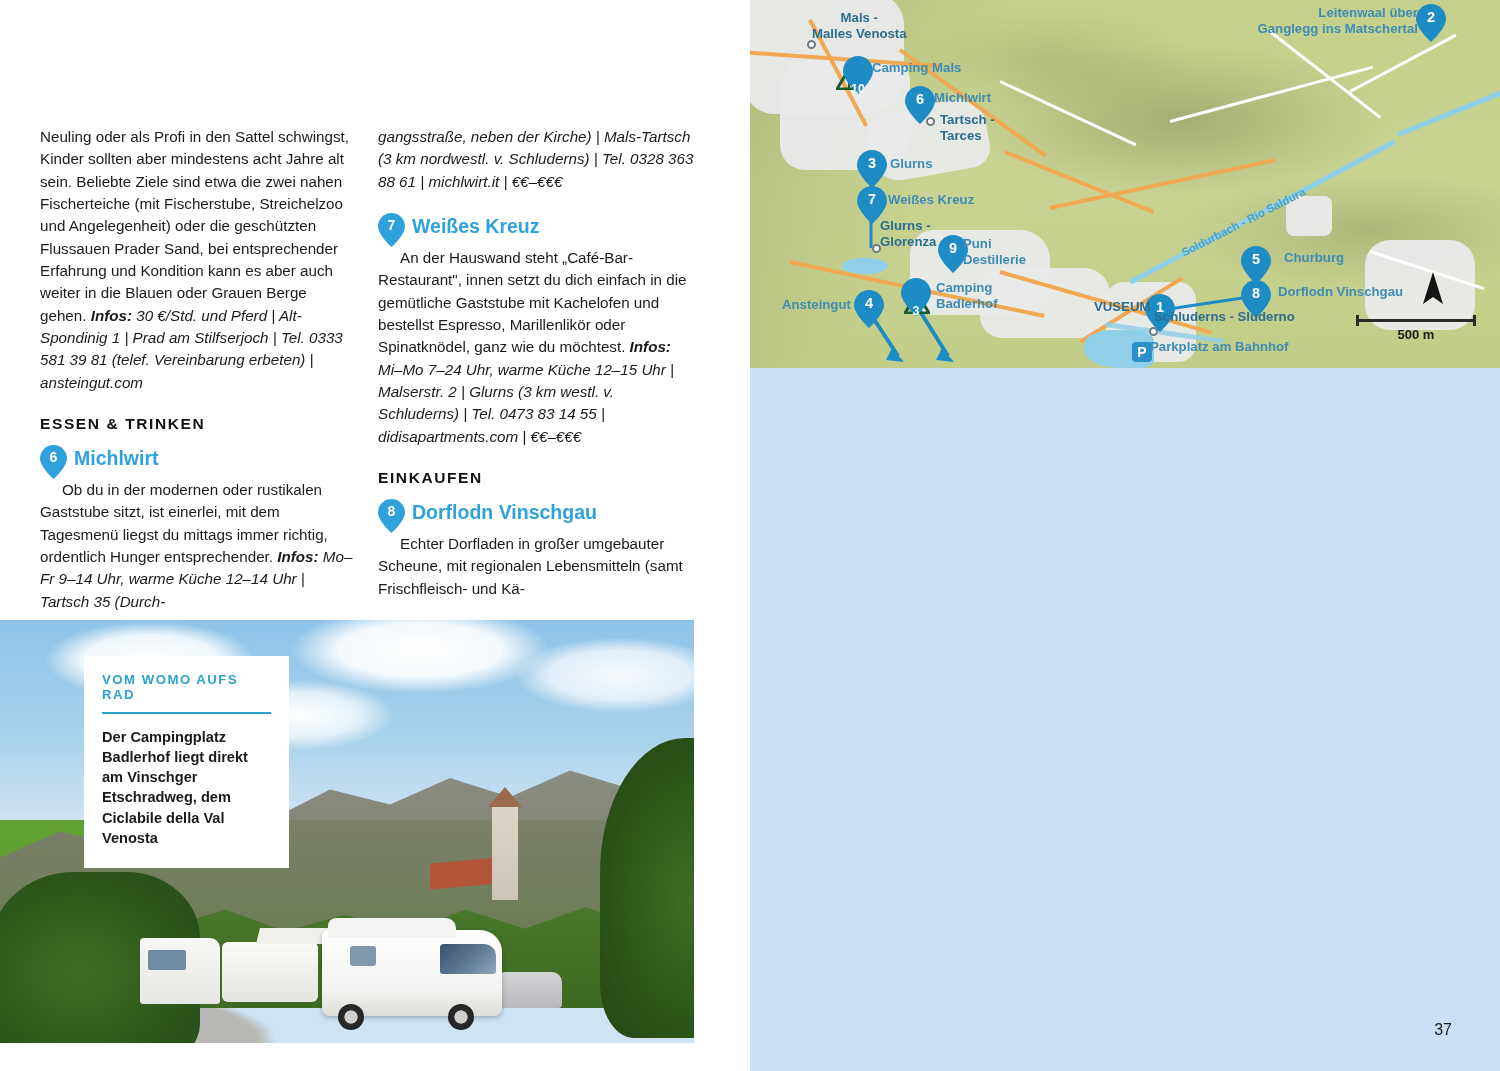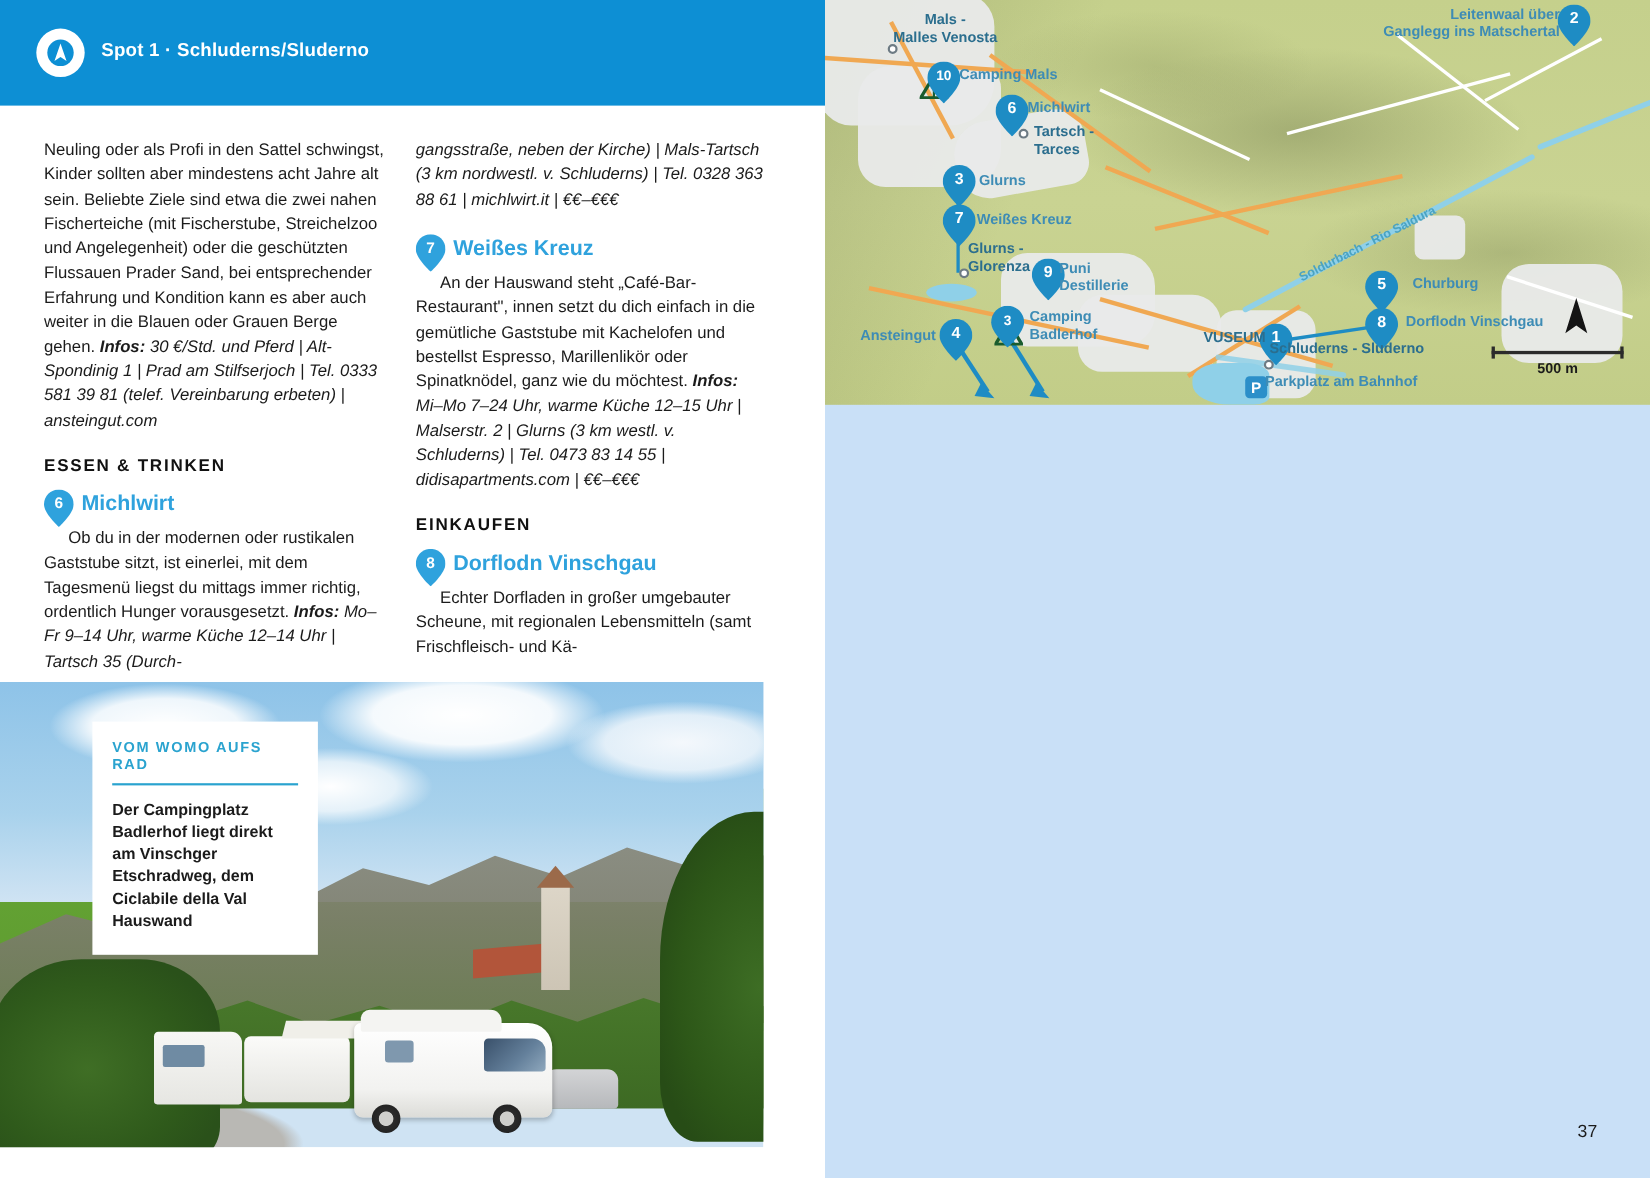--- a/index.html
+++ b/index.html
@@ -248,21 +248,21 @@
   }
   .map-label.dark { color: #2b6e8e; }
   .map-pin {
     position: absolute; width: 30px; height: 38px;
   }
   .map-pin svg { display: block; }
   .map-pin .num {
     position: absolute; left: 0; top: 4px; width: 30px; text-align: center;
     color: #ffffff; font-weight: bold; font-size: 14.5px; line-height: 19px;
   }
-  .map-pin .num.two { font-size: 12.5px; }
+  .map-pin .num.two { font-size: 12.5px; margin-top: 20px; }
   .tent-icon { position: absolute; }
   .circ-marker {
     position: absolute; width: 9px; height: 9px; border-radius: 50%;
     background: #ffffff; border: 2px solid #6d7b84;
   }
   .p-badge {
     position: absolute; width: 20px; height: 20px; border-radius: 4px;
     background: #2b8fc9; color: #fff; font-weight: bold; font-size: 14px;
     text-align: center; line-height: 20px;
   }
@@ -287,46 +287,37 @@
     font-size: 16px; color: #1b1b1b;
   }
 </style>
 </head>
 <body>
 
 <div class="page">
 
   <div class="left-page">
 
-    <div class="header-bar">
-      <div class="header-badge">
-        <svg width="26" height="26" viewBox="0 0 26 26">
-          <circle cx="13" cy="13" r="12" fill="#0d8fd4"></circle>
-          <path d="M13 4.5 L18.5 20.5 L13 16.8 L7.5 20.5 Z" fill="#ffffff"></path>
-        </svg>
-      </div>
-      <div class="header-title">Spot 1 · Schluderns/Sluderno</div>
-    </div>
 
     <div class="col col-1">
       <p class="body"><span>Neuling oder als Profi in den Sattel schwingst, Kinder sollten aber mindestens acht Jahre alt sein. Beliebte Ziele sind etwa die zwei nahen Fischerteiche (mit Fischerstube, Streichelzoo und Angelegenheit) oder die geschützten Flussauen Prader Sand, bei entsprechender Erfahrung und Kondition kann es aber auch weiter in die Blauen oder Grauen Berge gehen. </span><span class="bi">Infos:</span><span class="it"> 30 €/Std. und Pferd | Alt-Spondinig 1 | Prad am Stilfserjoch | Tel. 0333 581 39 81 (telef. Vereinbarung erbeten) | ansteingut.com</span></p>
 
       <div class="section-head">ESSEN &amp; TRINKEN</div>
 
       <div class="poi">
         <div class="poi-head">
           <span class="pin">
             <svg width="27" height="34" viewBox="0 0 27 34">
               <path d="M13.5 0 C6 0 0 6 0 13.5 C0 22 13.5 34 13.5 34 C13.5 34 27 22 27 13.5 C27 6 21 0 13.5 0 Z" fill="#2fa2dd"></path>
             </svg>
             <span class="num">6</span>
           </span>
           <span class="poi-title">Michlwirt</span>
         </div>
-        <p class="body poi-body indent-first"><span>Ob du in der modernen oder rustikalen Gaststube sitzt, ist einerlei, mit dem Tagesmenü liegst du mittags immer richtig, ordentlich Hunger vorausgesetzt. </span><span class="bi">Infos:</span><span class="it"> Mo–Fr 9–14 Uhr, warme Küche 12–14 Uhr | Tartsch 35 (Durch-</span></p>
+        <p class="body poi-body indent-first"><span>Ob du in der modernen oder rustikalen Gaststube sitzt, ist einerlei, mit dem Tagesmenü liegst du mittags immer richtig, ordentlich Hunger entsprechender. </span><span class="bi">Infos:</span><span class="it"> Mo–Fr 9–14 Uhr, warme Küche 12–14 Uhr | Tartsch 35 (Durch-</span></p>
       </div>
     </div>
 
     <div class="col col-2">
       <p class="body it">gangsstraße, neben der Kirche) | Mals-Tartsch (3 km nordwestl. v. Schluderns) | Tel. 0328 363 88 61 | michlwirt.it | €€–€€€</p>
 
       <div class="poi" style="margin-top:22px;">
         <div class="poi-head">
           <span class="pin">
             <svg width="27" height="34" viewBox="0 0 27 34">
@@ -373,21 +364,21 @@
           <div class="mh-roof"></div>
           <div class="mh-win2"></div>
           <div class="mh-wind"></div>
           <div class="mh-wheel w1"></div>
           <div class="mh-wheel w2"></div>
         </div>
       </div>
       <div class="caption-box">
         <div class="caption-title">VOM WOMO AUFS RAD</div>
         <div class="caption-rule"></div>
-        <div class="caption-text">Der Campingplatz Badlerhof liegt direkt am Vinschger Etschradweg, dem Ciclabile della Val Hauswand</div>
+        <div class="caption-text">Der Campingplatz Badlerhof liegt direkt am Vinschger Etschradweg, dem Ciclabile della Val Venosta</div>
       </div>
     </div>
   </div>
 
   <div class="right-page">
 
     <div class="map">
       <div class="town t1"></div>
       <div class="town t2"></div>
       <div class="town t3"></div>

